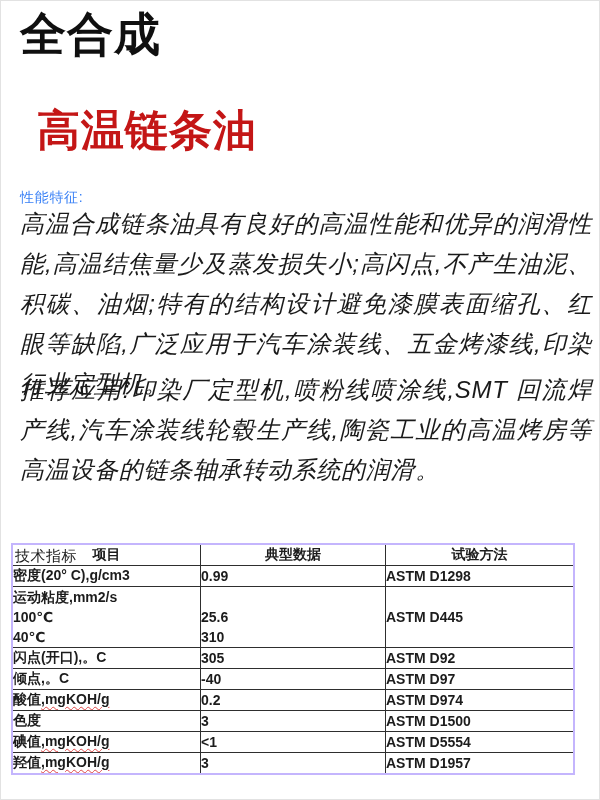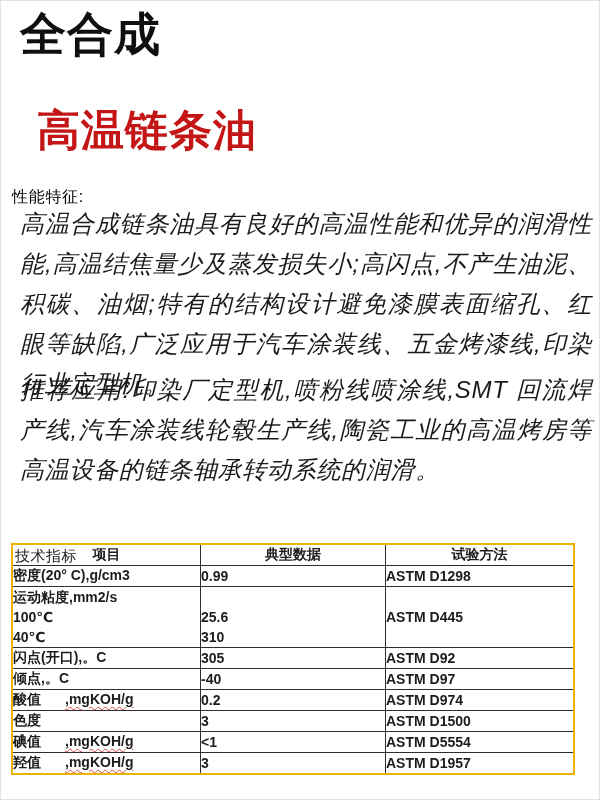--- a/index.html
+++ b/index.html
@@ -17,61 +17,60 @@
     position: absolute; top: 10px; left: 19px; margin: 0;
     font-size: 46px; line-height: 1; font-weight: 800;
     color: #0f0f0f; letter-spacing: 1px;
   }
   .title-red {
     position: absolute; top: 92px; left: 20px; margin: 16px;
     font-size: 43px; line-height: 1; font-weight: 800;
     color: #c41616; letter-spacing: 1px;
   }
   .section-label {
-    position: absolute; top: 186px; left: 11px;
-    font-size: 16px; line-height: 20px; color: #000000;
+    position: absolute; top: 186px; left: 19px;
+    font-size: 14px; line-height: 20px; color: #3b82f6;
     letter-spacing: 0.7px;
   }
   .body-para {
     position: absolute; left: 19px; width: 572px; margin: 0;
     font-size: 24px; line-height: 40px; letter-spacing: 0.7px;
     color: #1a1a1a; text-align: justify; text-justify: inter-ideograph;
     word-break: break-all;
     font-style: italic;
   }
   .para-1 { top: 203px; }
   .para-2 { top: 369px; }
   .table-label {
     position: absolute; top: 519px; left: 14px;
     font-size: 15px; line-height: 16px; color: #1c1c1c; letter-spacing: 0.5px; margin-top: 28px;
   }
   table.spec {
     position: absolute; top: 542px; left: 10px;
     width: 558px; table-layout: fixed;
-    border-collapse: collapse; border: 2px solid #eab308;
+    border-collapse: collapse; border: 2px solid #c4b5fd;
     font-size: 14px; font-weight: 600; color: #1c1c1c;
   }
   table.spec th, table.spec td {
     border: 1px solid #2e2e2e; padding: 0; overflow: hidden;
   }
   table.spec th {
     height: 20px; font-size: 14px; font-weight: 700; text-align: center;
   }
   table.spec td { height: 20px; vertical-align: middle; }
   td.c-item { text-align: left; padding-left: 6px; }
   td.c-val, td.c-method { }
   tr.tall td { height: 60px; }
   .line { height: 20px; line-height: 20px; }
   .squiggle {
     text-decoration-line: underline;
     text-decoration-style: wavy;
     text-decoration-color: #e04848;
     text-decoration-thickness: 1px;
     text-underline-offset: 2px;
-    margin-left: 24px;
   }
 </style>
 </head>
 <body>
 
 <div class="page">
   <h1 class="title-black">全合成</h1>
   <h2 class="title-red">高温链条油</h2>
 
   <div class="section-label">性能特征:</div>

